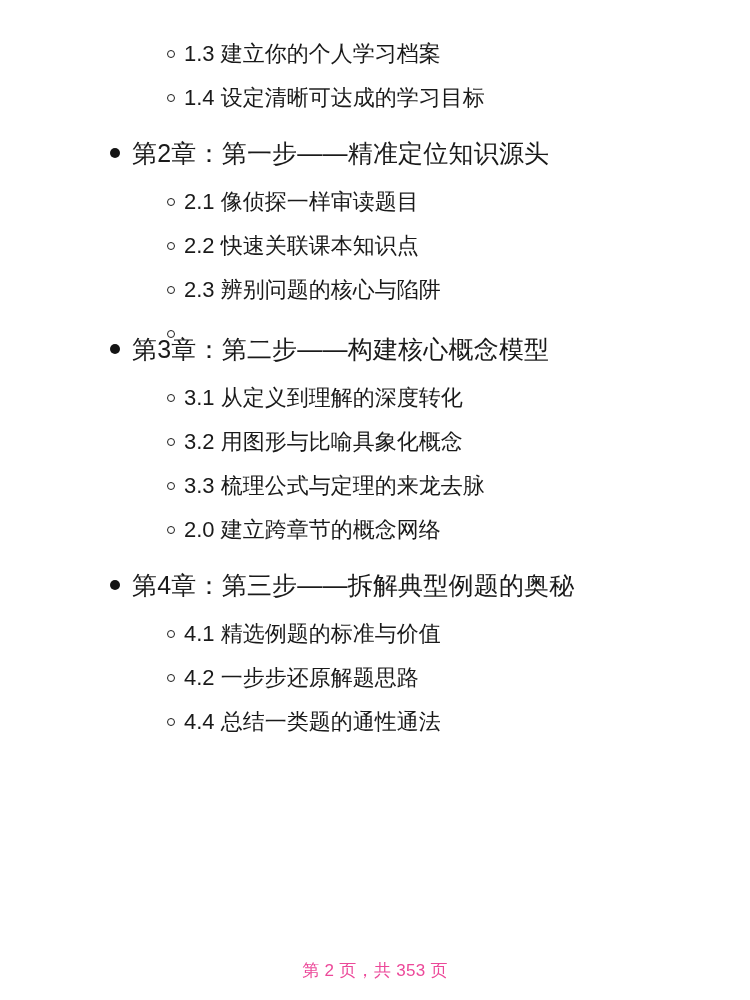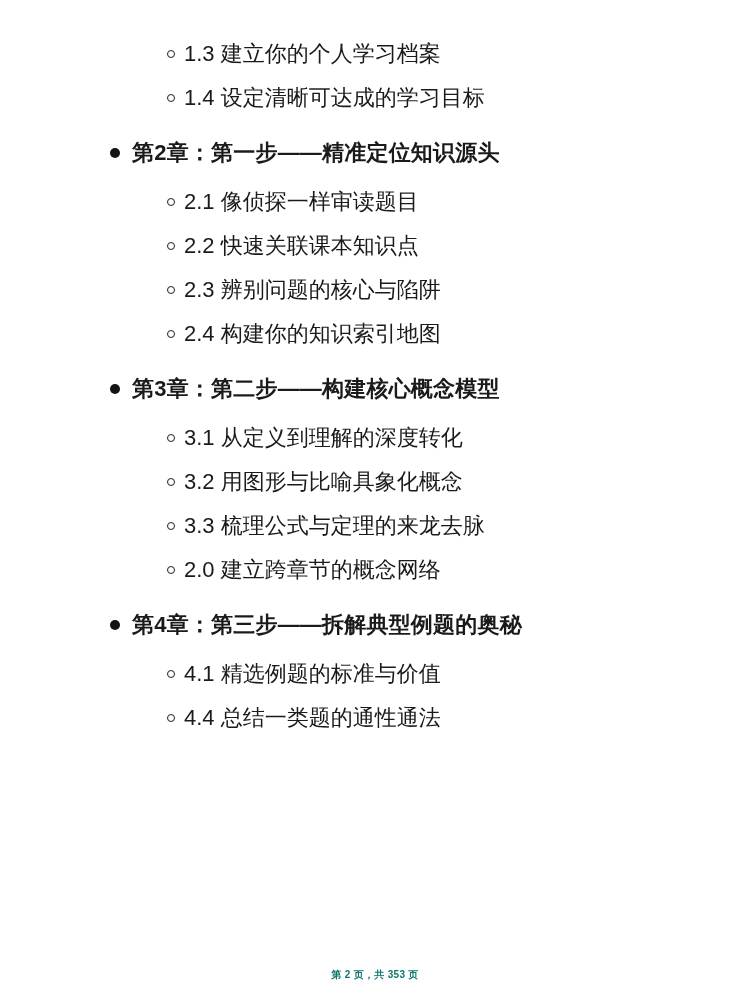--- a/index.html
+++ b/index.html
@@ -38,23 +38,23 @@
   .chapter .bullet {
     position: absolute;
     left: 40px;
     top: 14px;
     width: 10px;
     height: 10px;
     border-radius: 50%;
     background: #141414;
   }
   .chapter .label {
-    font-size: 22px;
+    font-size: 25px;
     line-height: 38px;
-    font-weight: 700;
+    font-weight: 400;
     letter-spacing: 0.2px;
     padding-left: 24px;
     white-space: nowrap;
   }
   
   .section {
     display: flex;
     align-items: flex-start;
     margin: 0 0 4px 0;
     padding-left: 92px;
@@ -80,23 +80,23 @@
   }
   .group-gap {
     height: 12px;
   }
   .footer {
     position: absolute;
     left: 0;
     right: 0;
     bottom: 18px;
     text-align: center;
-    font-size: 10px;
-    font-weight: 700;
-    color: #0f766e;
+    font-size: 17px;
+    font-weight: 400;
+    color: #ec4899;
     letter-spacing: 0.3px;
   }
 </style>
 </head>
 <body>
 
 <div class="page">
   <ul class="toc" id="toc-list">
       <li class="section">
         <span class="bullet"></span>
@@ -118,21 +118,20 @@
       <li class="section">
         <span class="bullet"></span>
         <span class="label">2.2 快速关联课本知识点</span>
       </li>
       <li class="section">
         <span class="bullet"></span>
         <span class="label">2.3 辨别问题的核心与陷阱</span>
       </li>
       <li class="section">
         <span class="bullet"></span>
-        <span class="label">2.4 构建你的知识索引地图</span>
       </li>
       <li class="group-gap"></li>
       <li class="chapter">
         <span class="bullet"></span>
         <span class="label">第3章：第二步——构建核心概念模型</span>
       </li>
       <li class="section">
         <span class="bullet"></span>
         <span class="label">3.1 从定义到理解的深度转化</span>
       </li>
@@ -152,18 +151,22 @@
       <li class="chapter">
         <span class="bullet"></span>
         <span class="label">第4章：第三步——拆解典型例题的奥秘</span>
       </li>
       <li class="section">
         <span class="bullet"></span>
         <span class="label">4.1 精选例题的标准与价值</span>
       </li>
       <li class="section">
         <span class="bullet"></span>
+        <span class="label">4.2 一步步还原解题思路</span>
+      </li>
+      <li class="section">
+        <span class="bullet"></span>
         <span class="label">4.4 总结一类题的通性通法</span>
       </li>
       <li class="group-gap"></li>
     </ul>
   <div class="footer">第 2 页，共 353 页</div>
 </div>
 
 </body></html>

